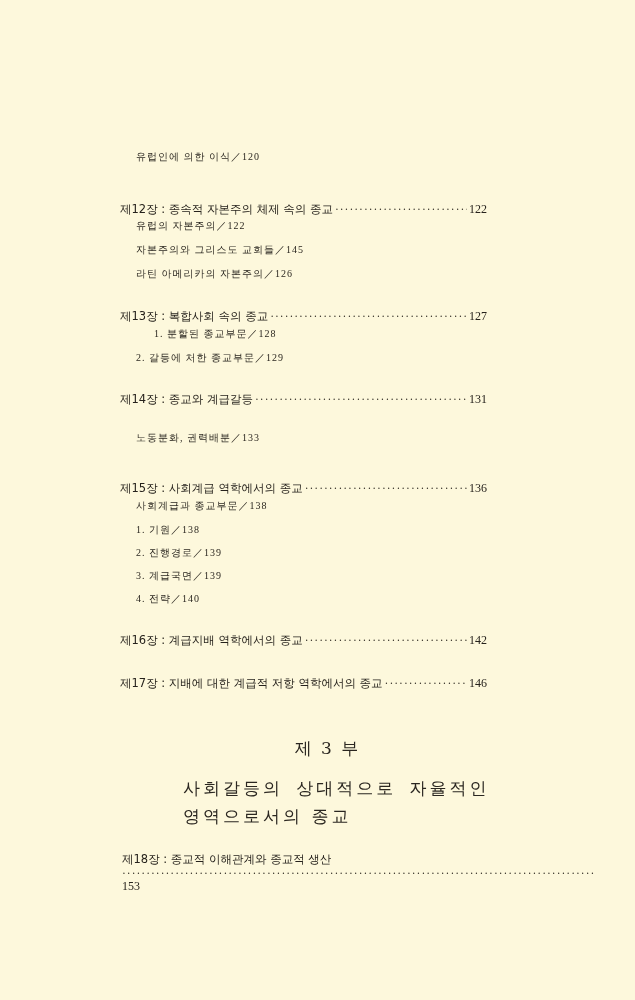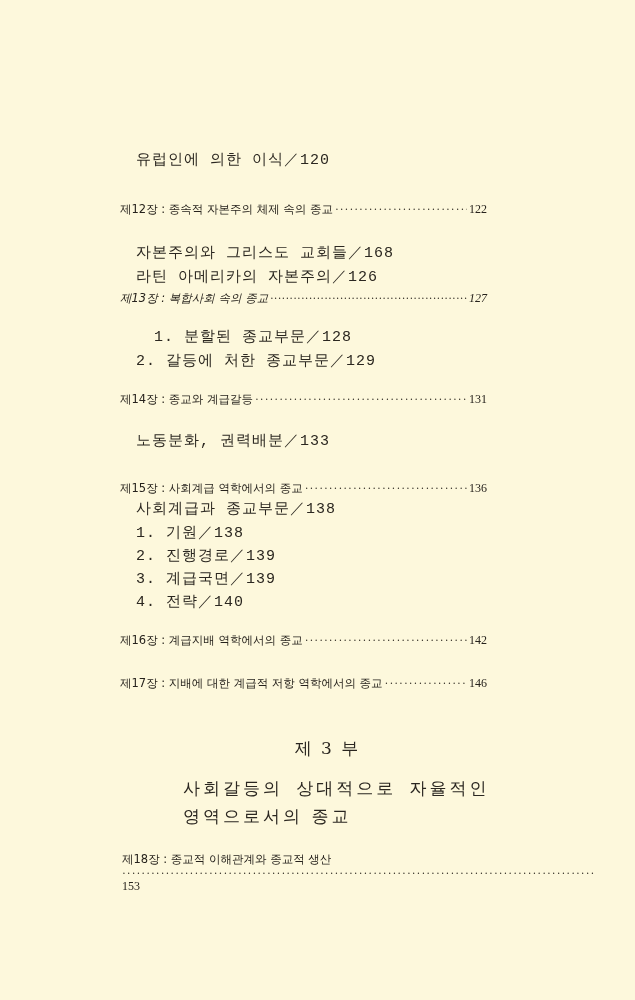--- a/index.html
+++ b/index.html
@@ -6,22 +6,22 @@
   body {
     width: 635px; height: 1000px; overflow: hidden;
     background: #fdf8dc;
     color: #2a2620;
     font-family: "DejaVu Serif", "Liberation Serif", serif;
     position: relative;
   }
   .page { position: absolute; inset: 0; }
   .abs { position: absolute; white-space: nowrap; }
   .sub {
-    font-family: Liberation Mono, monospace;
-    font-size: 15px; letter-spacing: 1px; color: #2b2720;
+    font-family: Liberation Serif, serif;
+    font-size: 10px; letter-spacing: 1px; color: #2b2720;
   }
   .chap {
     font-family: "DejaVu Sans", "Liberation Sans", sans-serif;
     font-size: 11.5px; color: #26221c;
     display: flex; align-items: baseline;
     left: 120px; width: 367px;
   }
   .chap .label { flex: 0 0 auto; }
   .chap .leader {
     flex: 1 1 auto; overflow: hidden; margin: 0 2px;
@@ -43,24 +43,25 @@
 
 <div class="page">
 
   <div class="abs sub" style="left:136px; top:150px;">유럽인에 의한 이식／120</div>
 
   <div class="abs chap" style="top:202px;">
     <span class="label">제12장 : 종속적 자본주의 체제 속의 종교</span>
     <span class="leader"></span>
     <span class="page-num">122</span>
   </div>
-  <div class="abs sub" style="left:136px; top:243px;">자본주의와 그리스도 교회들／168</div>
+  <div class="abs sub" style="left:136px; top:219px;">유럽의 자본주의／122</div>
+  <div class="abs sub" style="left:136px; top:243px;">자본주의와 그리스도 교회들／145</div>
   <div class="abs sub" style="left:136px; top:267px;">라틴 아메리카의 자본주의／126</div>
 
-  <div class="abs chap" style="top:291px;font-style:italic;">
+  <div class="abs chap" style="top:309px;">
     <span class="label">제13장 : 복합사회 속의 종교</span>
     <span class="leader"></span>
     <span class="page-num">127</span>
   </div>
   <div class="abs sub" style="left:136px; top:327px;margin-left:18px;">1. 분할된 종교부문／128</div>
   <div class="abs sub" style="left:136px; top:351px;">2. 갈등에 처한 종교부문／129</div>
 
   <div class="abs chap" style="top:392px;">
     <span class="label">제14장 : 종교와 계급갈등</span>
     <span class="leader"></span>

